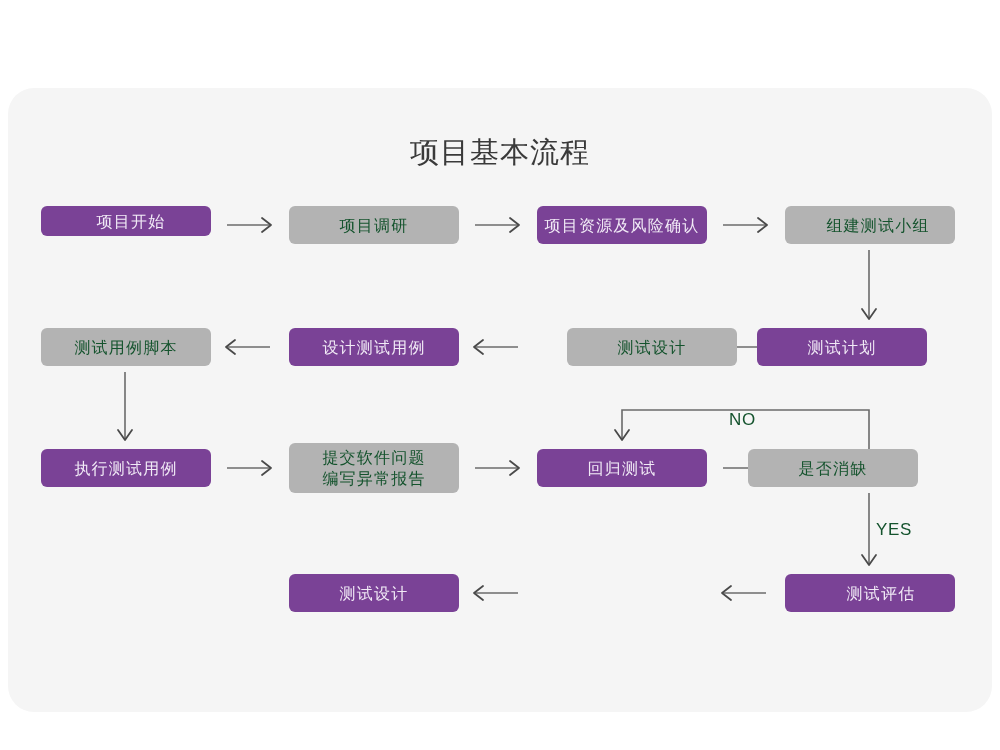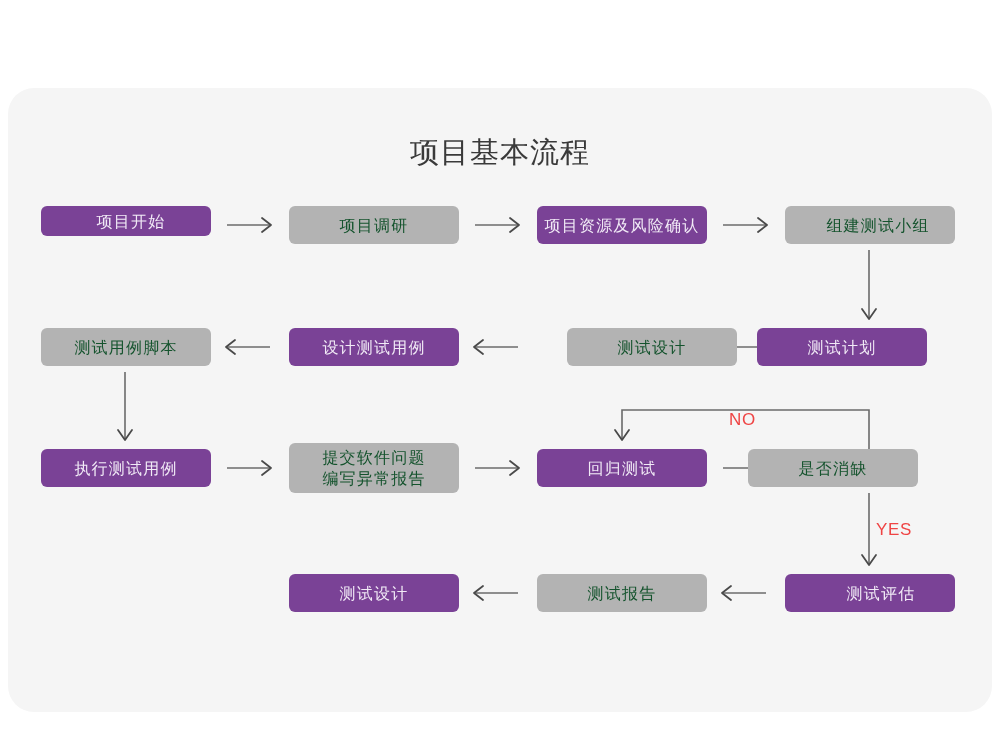--- a/index.html
+++ b/index.html
@@ -79,21 +79,21 @@
   .edge-head {
     stroke: #4a4a4a;
     stroke-width: 1.8;
     fill: none;
     stroke-linecap: round;
     stroke-linejoin: round;
   }
   .edge-label {
     position: absolute;
     font-size: 17px;
-    color: #ef4444;
+    color: #14532d;
     letter-spacing: 0.6px;
     user-select: none;
   }
 </style>
 </head>
 <body>
 
 <div id="stage">
 
   <div id="card"></div>
@@ -184,16 +184,15 @@
   <div class="node gray" style="left:537px; top:328px; width:170px; height:38px;margin-left:30px;">测试设计</div>
   <div class="node purple" style="left:757px; top:328px; width:170px; height:38px;">测试计划</div>
 
   <div class="node purple" style="left:41px;  top:449px; width:170px; height:38px;">执行测试用例</div>
   <div class="node gray" style="left:289px; top:443px; width:170px; height:50px;">提交软件问题
 编写异常报告</div>
   <div class="node purple" style="left:537px; top:449px; width:170px; height:38px;text-align:right;">回归测试</div>
   <div class="node gray" style="left:748px; top:449px; width:170px; height:38px;">是否消缺</div>
 
   <div class="node purple" style="left:289px; top:574px; width:170px; height:38px;">测试设计</div>
-  <div class="node gray" style="left:537px; top:574px; width:170px; height:38px;">测试报告</div>
   <div class="node purple" style="left:785px; top:574px; width:170px; height:38px;padding-left:22px;">测试评估</div>
 
 </div>
 
 </body></html>

